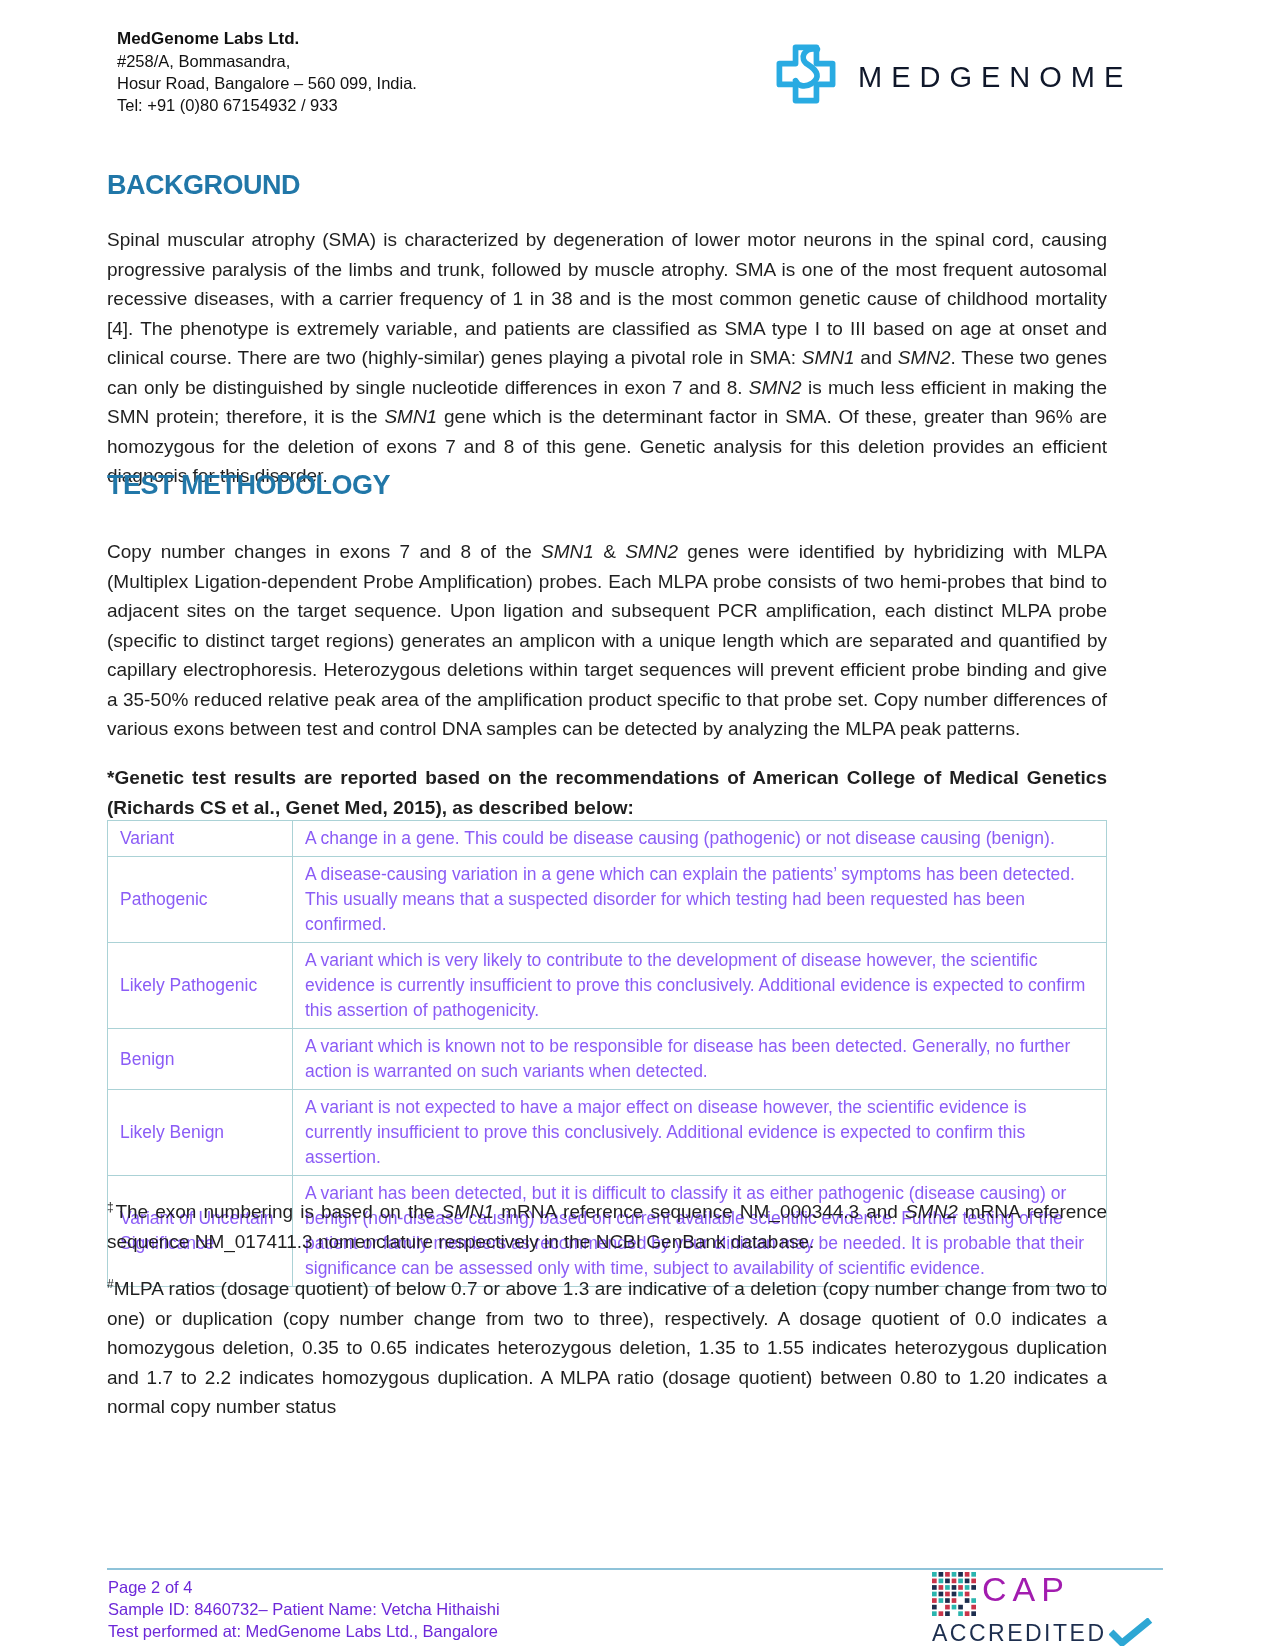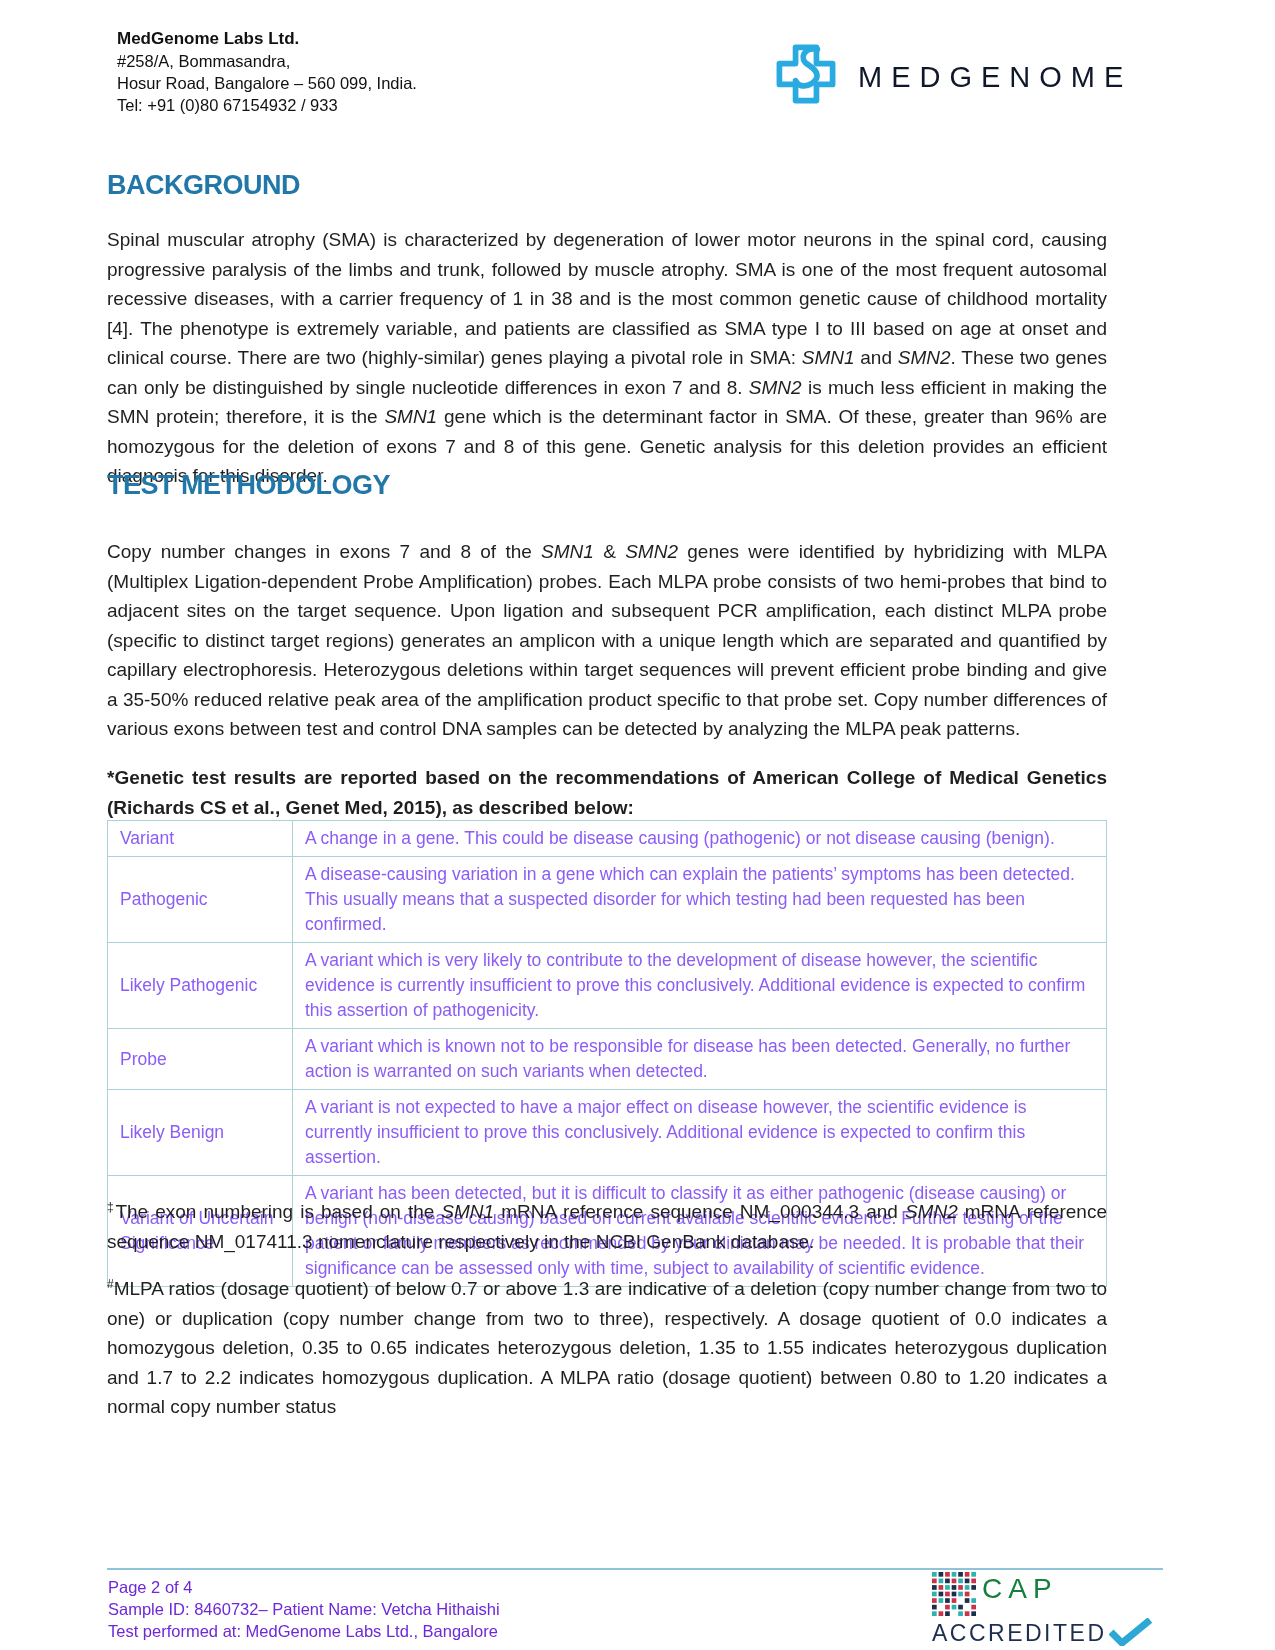--- a/index.html
+++ b/index.html
@@ -55,21 +55,21 @@
     border-top:2px solid #8fc3d9;
   }
   .footer-text{
     position:absolute;left:108px;top:1576px;
     font-size:16.5px;line-height:22px;color:#6d28d9;
   }
   
   .cap{position:absolute;left:932px;top:1572px;width:190px;}
   .cap-top{display:flex;align-items:flex-start;}
   .cap-word{
-    font-size:28px;font-weight:500;color:#15803d;letter-spacing:6px;
+    font-size:34px;font-weight:500;color:#a21caf;letter-spacing:6px;
     line-height:30px;margin-left:6px;margin-top:2px;
   }
   .cap-acc-row{display:flex;align-items:center;margin-top:-4px;}
   .cap-accredited{
     font-size:23px;font-weight:500;color:#1d2e4e;letter-spacing:2.5px;
   }
   .cap-check{margin-left:2px;margin-top:2px;}
 </style>
 </head>
 <body>
@@ -109,21 +109,21 @@
       </tr>
       <tr>
         <td class="term">Pathogenic</td>
         <td>A disease-causing variation in a gene which can explain the patients’ symptoms has been detected. This usually means that a suspected disorder for which testing had been requested has been confirmed.</td>
       </tr>
       <tr>
         <td class="term">Likely Pathogenic</td>
         <td>A variant which is very likely to contribute to the development of disease however, the scientific evidence is currently insufficient to prove this conclusively. Additional evidence is expected to confirm this assertion of pathogenicity.</td>
       </tr>
       <tr>
-        <td class="term">Probe</td>
+        <td class="term">Benign</td>
         <td>A variant which is known not to be responsible for disease has been detected. Generally, no further action is warranted on such variants when detected.</td>
       </tr>
       <tr>
         <td class="term">Likely Benign</td>
         <td>A variant is not expected to have a major effect on disease however, the scientific evidence is currently insufficient to prove this conclusively. Additional evidence is expected to confirm this assertion.</td>
       </tr>
       <tr>
         <td class="term">Variant of Uncertain Significance</td>
         <td>A variant has been detected, but it is difficult to classify it as either pathogenic (disease causing) or benign (non-disease causing) based on current available scientific evidence. Further testing of the patient or family members as recommended by your clinician may be needed. It is probable that their significance can be assessed only with time, subject to availability of scientific evidence.</td>
       </tr>

